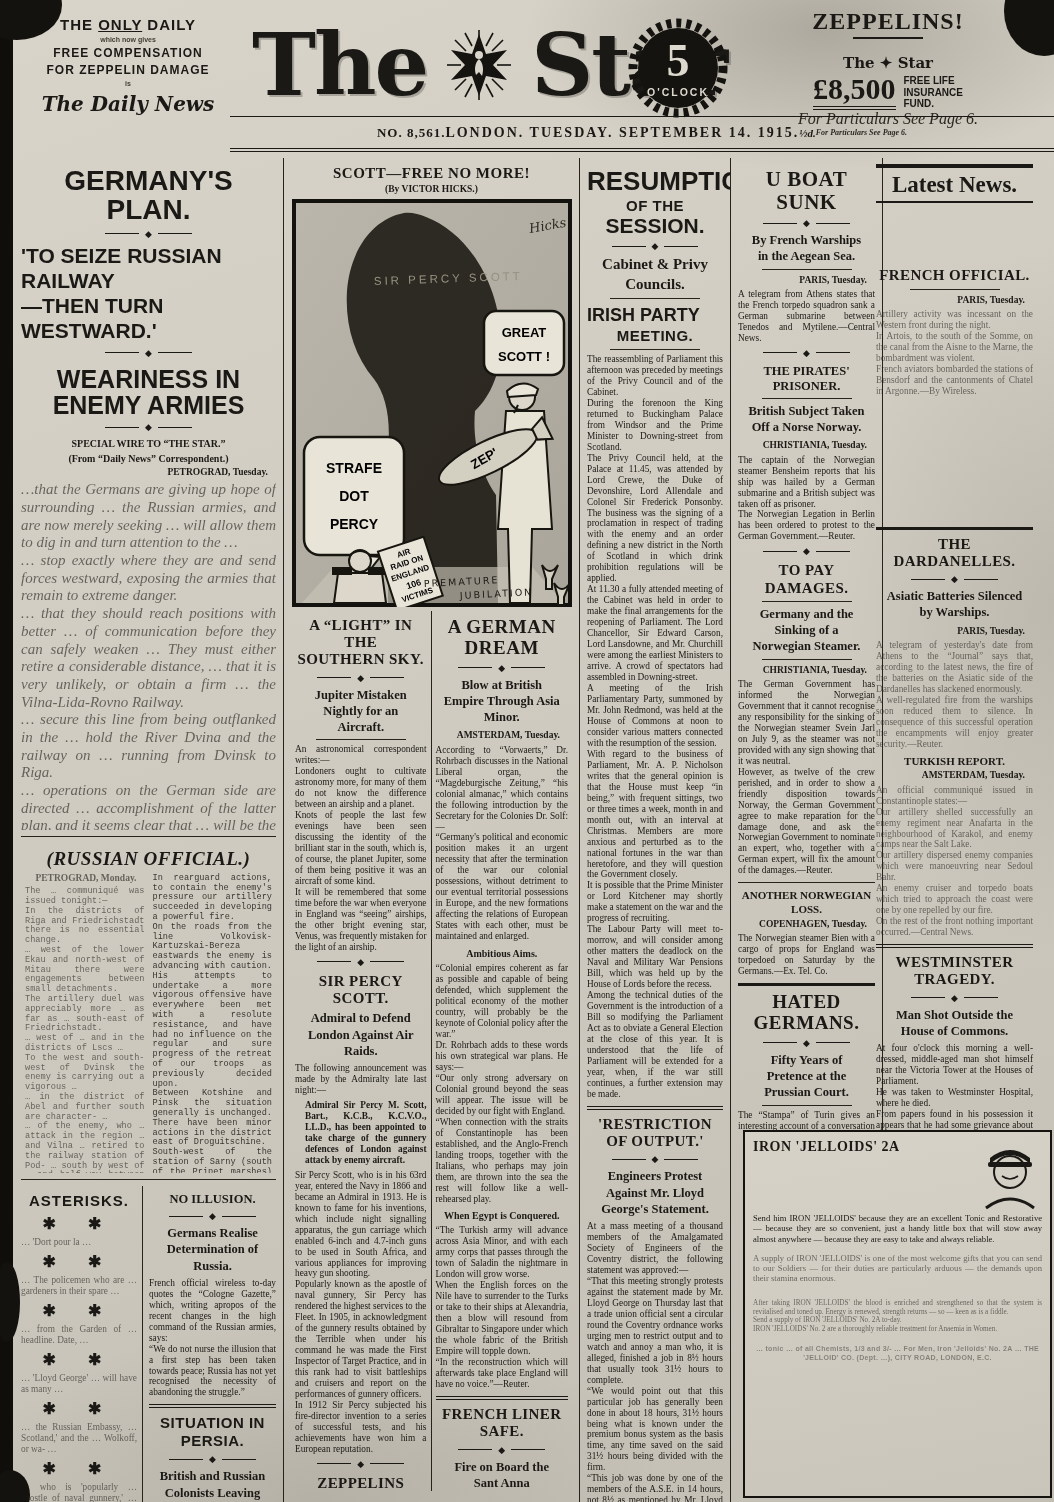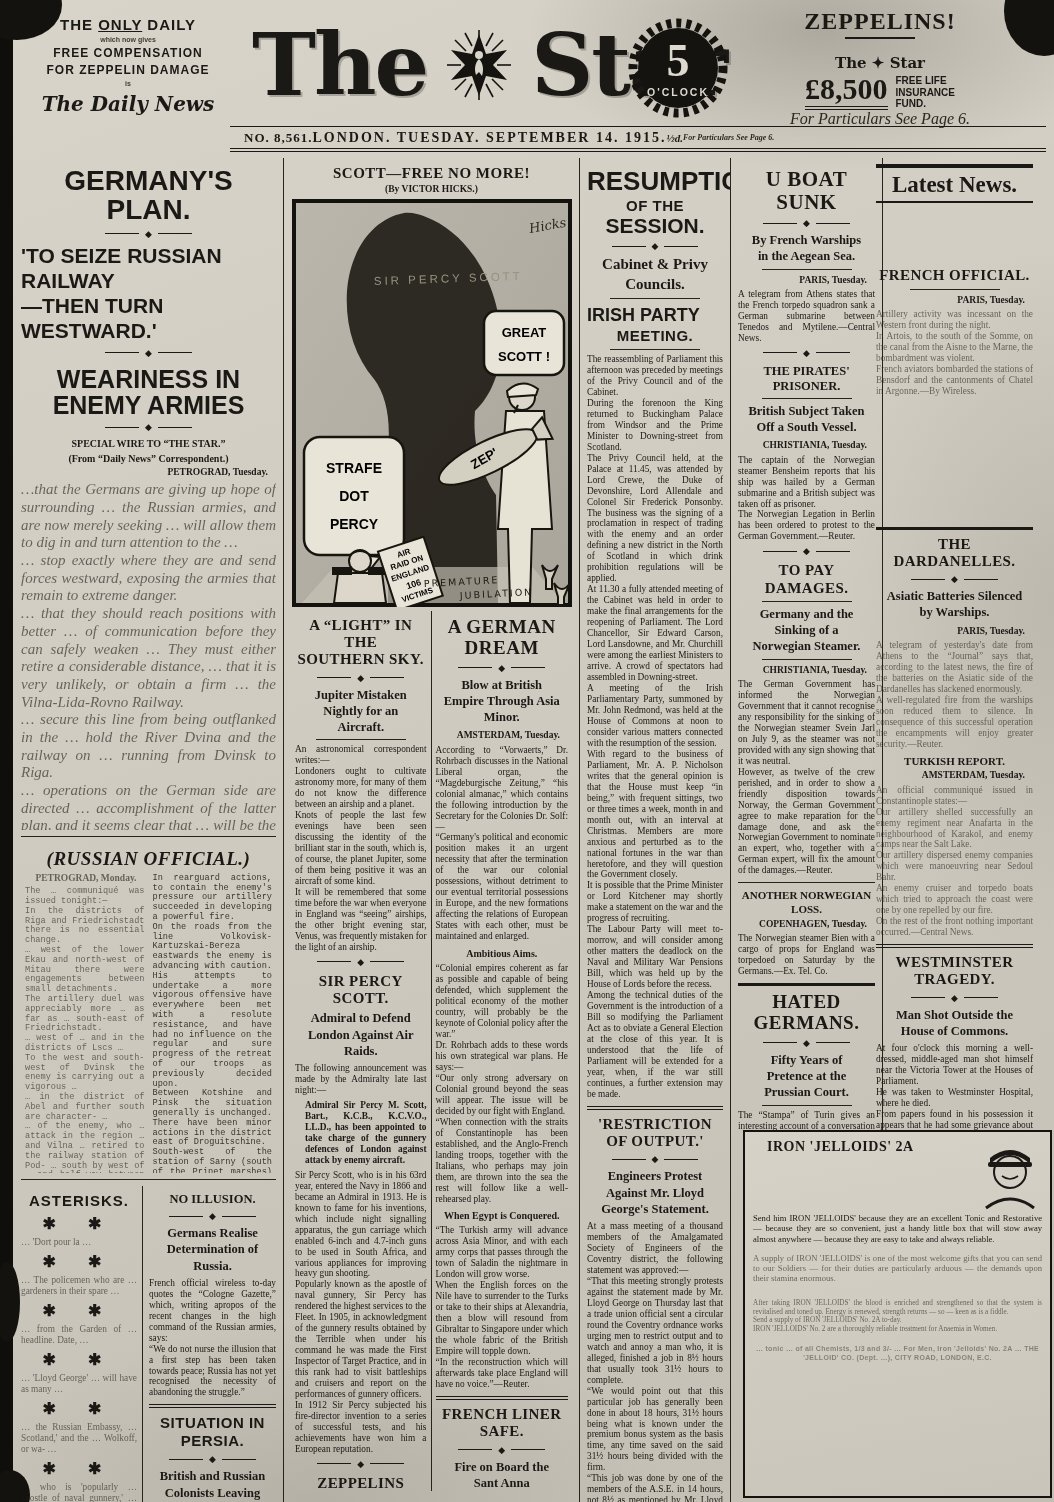--- a/index.html
+++ b/index.html
@@ -7,39 +7,39 @@
     background:
       radial-gradient(ellipse 420px 200px at 78% 2%, rgba(110,104,94,.38), transparent 70%),
       radial-gradient(ellipse 300px 500px at 100% 40%, rgba(140,134,122,.25), transparent 70%),
       radial-gradient(ellipse 500px 260px at 30% 100%, rgba(120,114,104,.22), transparent 70%),
       linear-gradient(160deg,#d8d4ca 0%,#cfcbc1 45%,#c3bfb5 100%);
     color:#1b1915; font-family:"Liberation Serif",serif;}
   *{box-sizing:border-box;}
   .edge{position:absolute;background:#0f0e0b;}
   .blob{position:absolute;background:#14120e;border-radius:50%;}
   
-  #hdr{position:absolute;left:14px;top:0;right:8px;height:158px;}
+  #hdr{position:absolute;left:14px;top:0;right:0;height:158px;}
   #dnbox{position:absolute;left:8px;top:16px;width:212px;text-align:center;}
   #dnbox .l1{font:700 15px/1.25 "Liberation Sans",sans-serif;letter-spacing:1px;}
   #dnbox .l1 u{text-decoration:underline;}
   #dnbox .l2{font:700 7px/1.4 "Liberation Sans",sans-serif;color:#403c34;}
   #dnbox .l3{font:700 12px/1.45 "Liberation Sans",sans-serif;letter-spacing:1px;}
   #dnbox .l5{font:900 20px/1.5 "DejaVu Serif",serif;font-style:italic;}
   #mast{position:absolute;left:225px;top:4px;width:500px;height:122px;display:flex;align-items:center;justify-content:center;gap:16px;}
   .mword{font:900 86px/1 "DejaVu Serif",serif;letter-spacing:-2px;text-shadow:2px 2px 0 rgba(30,28,22,.25);}
   #badge{position:absolute;left:612px;top:16px;width:104px;height:104px;}
   #zep{position:absolute;right:16px;top:8px;width:300px;text-align:center;}
   #zep .z1{font:900 24px/1.1 "Liberation Serif",serif;letter-spacing:1px;}
   #zep .zr{width:70px;border-top:2px solid #1b1915;margin:3px auto;}
   #zep .z2{font:900 15px/1.2 "DejaVu Serif",serif;margin-top:15px;}
   #zep .zrow{display:flex;align-items:center;justify-content:center;gap:8px;margin-top:2px;}
   #zep .z3{font:900 30px/1 "Liberation Serif",serif;border-bottom:4px double #1b1915;padding-bottom:2px;}
   #zep .z4{font:700 10px/1.15 "Liberation Sans",sans-serif;text-align:left;}
   #zep .z5{font:700 8px/1.6 italic "Liberation Serif",serif;font-style:italic;color:#2c2922;}
-  #dlbar{position:absolute;left:216px;right:0;bottom:6px;height:26px;border-top:1px solid #1b1915;border-bottom:4px double #1b1915;display:flex;align-items:center;justify-content:flex-start;padding:0 14px;}
+  #dlbar{position:absolute;left:216px;right:0;bottom:6px;height:36px;border-top:1px solid #1b1915;border-bottom:4px double #1b1915;display:flex;align-items:center;justify-content:center;padding:0 14px;}
   #dlbar .no{font:700 13px "Liberation Serif",serif;letter-spacing:1px;}
   #dlbar .ld{font:700 14px "Liberation Serif",serif;letter-spacing:2px;}
   #dlbar .pr{font:700 11px "Liberation Serif",serif;font-style:italic;}
   #dlbar .fp{font:700 8px "Liberation Serif",serif;font-style:italic;color:#2c2922;}
   
   #cols{position:absolute;left:14px;top:158px;width:1040px;height:1344px;}
   .col{position:absolute;top:0;overflow:hidden;padding:0 7px;}
   #c1{left:0;width:270px;height:1344px;border-right:1px solid #26231d;}
   #c2{left:270px;width:296px;height:1344px;border-right:1px solid #26231d;}
   #c3{left:566px;width:151px;height:1344px;border-right:1px solid #26231d;}
@@ -74,21 +74,21 @@
   .astsep{text-align:center;letter-spacing:14px;font-weight:700;margin:4px 0;}
   
   .lnbox{border-top:4px solid #1b1915;border-bottom:2px solid #1b1915;margin-top:6px;padding:4px 0;}
   .lnbox h2{font:700 23px/1.1 "Liberation Serif",serif;text-align:center;margin:0;}
   
   #cart-ttl{font:700 15px/1.3 "Liberation Serif",serif;text-align:center;margin-top:6px;letter-spacing:.5px;}
   #cart-by{font:700 9.5px/1.2 "Liberation Serif",serif;text-align:center;margin-bottom:4px;}
   
   #ad{position:absolute;left:729px;top:972px;width:309px;height:368px;border:2px solid #15130f;background:linear-gradient(170deg,#d6d2c8,#c9c5bb);padding:6px 8px;overflow:hidden;}
   #ad .a1{font:900 17px/1.2 "DejaVu Serif",serif;font-style:italic;}
-  #ad .a2{font:900 14px/1.3 "Liberation Serif",serif;letter-spacing:.5px;margin-left:14px;}
+  #ad .a2{font:900 14px/1.3 "Liberation Serif",serif;letter-spacing:.5px;}
   #ad .abody{font:8.6px/1.2 "Liberation Serif",serif;text-align:justify;white-space:pre-line;margin-top:3px;}
   #ad .arow{display:flex;gap:6px;margin-top:4px;}
   #ad .alogo{width:150px;}
   #ad .alogo .big{font:900 30px/0.95 "DejaVu Serif",serif;letter-spacing:-1px;text-shadow:1px 1px 0 rgba(20,18,14,.3);}
   #ad .alogo .tag{font:700 10.5px/1.2 "Liberation Serif",serif;font-style:italic;margin-top:4px;}
   #ad .asmall{flex:1;font:7.2px/1.18 "Liberation Serif",serif;text-align:justify;white-space:pre-line;}
   #ad .afoot{font:700 7px/1.3 "Liberation Sans",sans-serif;text-align:center;margin-top:4px;letter-spacing:.3px;}
   #ad .ahead{display:flex;gap:6px;align-items:flex-start;}
 </style>
 </head>
@@ -398,21 +398,21 @@
     <div class="col" id="c4">
       <h1 class="hS1" style="font-size:21px;margin-top:10px;">U BOAT SUNK</h1>
       <div class="orn">◆</div>
       <div class="sub">By French Warships in the Aegean Sea.</div>
       <hr class="rls">
       <div class="dl">PARIS, Tuesday.</div>
       <p class="bd">A telegram from Athens states that the French torpedo squadron sank a German submarine between Tenedos and Mytilene.—Central News.</p>
       <div class="orn">◆</div>
       <h3 class="hS3">THE  PIRATES'  PRISONER.</h3>
       <hr class="rls">
-      <div class="sub">British Subject Taken Off a South Vessel.</div>
+      <div class="sub">British Subject Taken Off a Norse Norway.</div>
       <div class="dl">CHRISTIANIA, Tuesday.</div>
       <p class="bd">The captain of the Norwegian steamer Bensheim reports that his ship was hailed by a German submarine and a British subject was taken off as prisoner.
 The Norwegian Legation in Berlin has been ordered to protest to the German Government.—Reuter.</p>
       <div class="orn">◆</div>
       <h3 class="hS2">TO  PAY  DAMAGES.</h3>
       <hr class="rls">
       <div class="sub">Germany and the Sinking of a Norwegian Steamer.</div>
       <hr class="rls">
       <div class="dl">CHRISTIANIA, Tuesday.</div>
       <p class="bd">The German Government has informed the Norwegian Government that it cannot recognise any responsibility for the sinking of the Norwegian steamer Svein Jarl on July 9, as the steamer was not provided with any sign showing that it was neutral.

